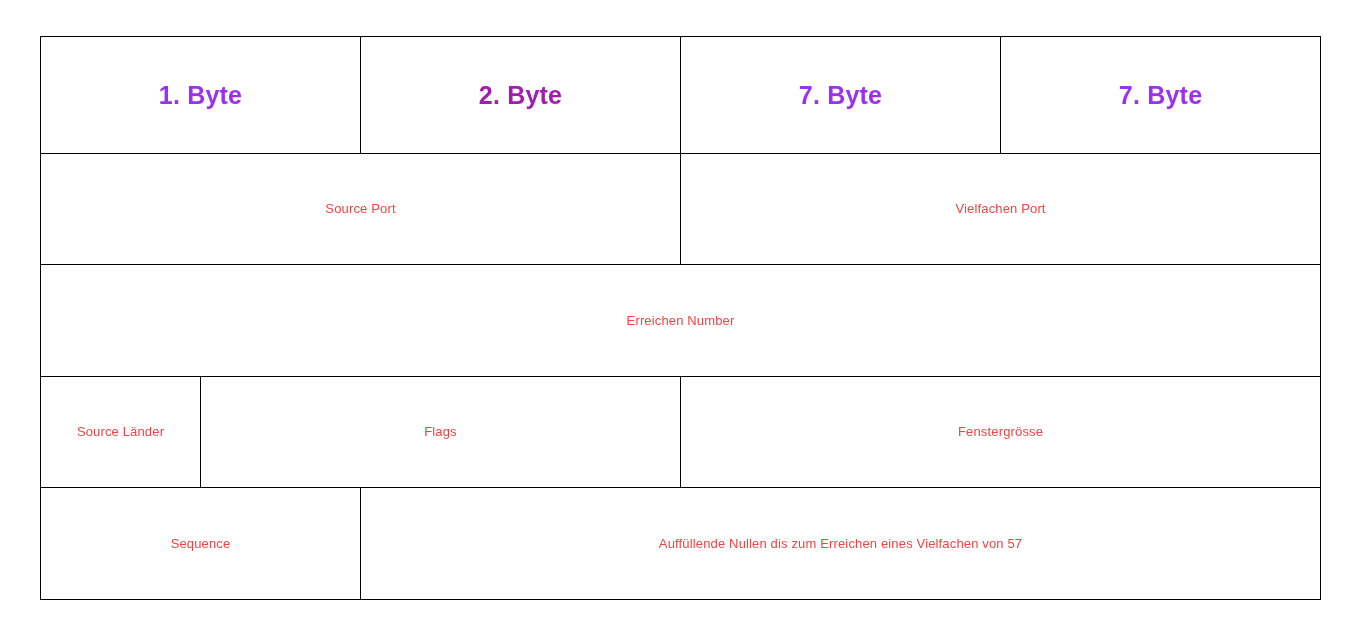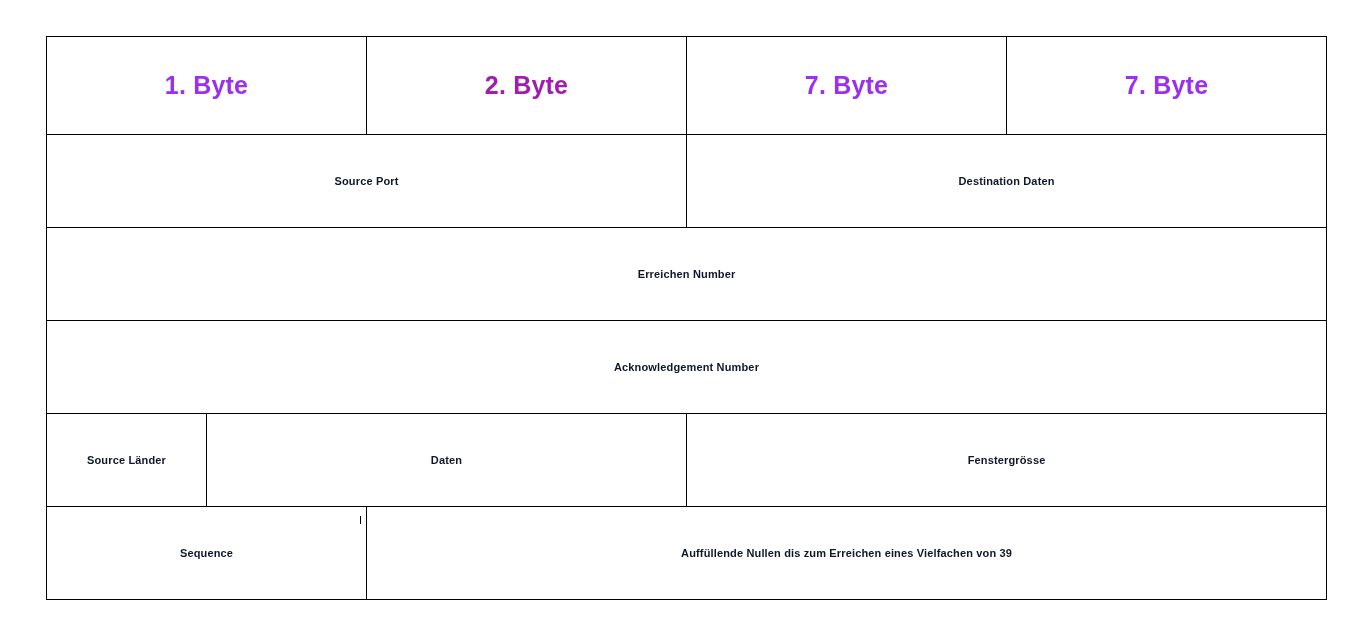--- a/index.html
+++ b/index.html
@@ -21,21 +21,21 @@
     left: 0;
     top: 0;
     width: 1360px;
     height: 640px;
     background: #ffffff;
   }
 
   
   .tcp-table {
     position: absolute;
-    left: 46px;
+    left: 40px;
     top: 36px;
     width: 1280px;
     height: 564px;
     border-collapse: collapse;
     table-layout: fixed;
   }
   .tcp-table td {
     border: 1px solid #000000;
     text-align: center;
     vertical-align: middle;
@@ -53,23 +53,23 @@
     letter-spacing: 0.2px;
     line-height: 1;
     display: block;
   }
 
   
   .row-field td {
     height: 80px;
   }
   .field-label {
-    font-size: 11px;
-    font-weight: bold;
-    color: #0f172a;
+    font-size: 13px;
+    font-weight: normal;
+    color: #ef4444;
     letter-spacing: 0.15px;
     line-height: 1.1;
     display: block;
   }
   
   .row-data .field-label {
     position: relative;
     top: -1px;
   }
 
@@ -114,54 +114,49 @@
         <td colspan="2">
           <span class="byte-label" style="color:#9B30EE">7. Byte</span>
         </td>
       </tr>
 
       <tr class="row-field">
         <td colspan="4">
           <span class="field-label">Source Port</span>
         </td>
         <td colspan="4">
-          <span class="field-label">Destination Daten</span>
+          <span class="field-label">Vielfachen Port</span>
         </td>
       </tr>
 
       <tr class="row-field">
         <td colspan="8">
           <span class="field-label">Erreichen Number</span>
         </td>
       </tr>
 
-      <tr class="row-field">
-        <td colspan="8">
-          <span class="field-label">Acknowledgement Number</span>
-        </td>
-      </tr>
 
       <tr class="row-field">
         <td>
           <span class="field-label">Source Länder</span>
         </td>
         <td colspan="3">
-          <span class="field-label">Daten</span>
+          <span class="field-label">Flags</span>
         </td>
         <td colspan="4">
           <span class="field-label">Fenstergrösse</span>
         </td>
       </tr>
 
       <tr class="row-field">
         <td colspan="2">
           <span class="field-label">Sequence</span>
         </td>
         <td colspan="6">
-          <span class="field-label">Auffüllende Nullen dis zum Erreichen eines Vielfachen von 39</span>
+          <span class="field-label">Auffüllende Nullen dis zum Erreichen eines Vielfachen von 57</span>
         </td>
       </tr>
 
 
     </tbody>
   </table>
 
   <div class="divider-overhang"></div>
 
 </div>

